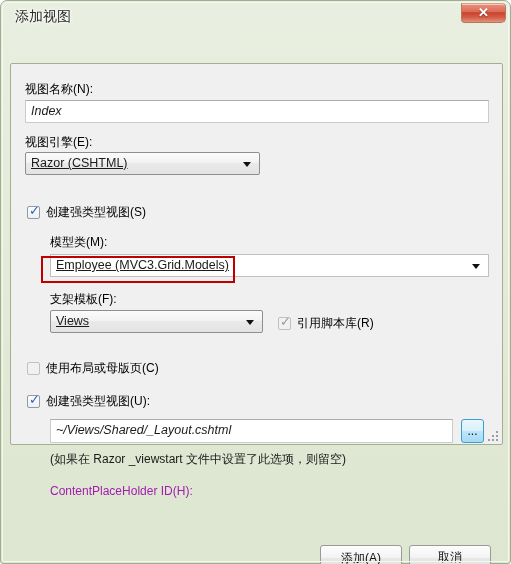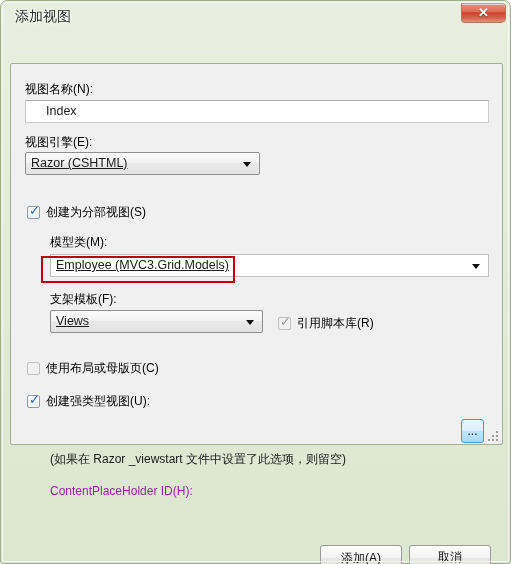--- a/index.html
+++ b/index.html
@@ -117,24 +117,25 @@
 
   
   .textbox {
     position: absolute;
     box-sizing: border-box;
     background: #ffffff;
     border: 1px solid #cccccc;
     border-top-color: #abadb3;
     font-size: 12.5px;
     color: #1b1b1b;
-    padding: 0 0 0 20px;
+    padding: 0 0 0 5px;
     line-height: 21px;
     white-space: nowrap;
     overflow: hidden;
+    font-style: italic;
   }
   .textbox.disabled {
     background: #f4f4f4;
     border-color: #d6d6d6;
     color: #8f8f8f;
   }
 
   
   .combo {
     position: absolute;
@@ -280,21 +281,21 @@
     <div class="label" style="left:14px; top:70px;">视图引擎(E):</div>
     <div class="combo" style="left:14px; top:88px; width:235px; height:23px;">
       <span class="combo-text">Razor (CSHTML)</span>
       <span class="arrow"></span>
     </div>
 
     <div class="checkrow" style="left:16px; top:140px;">
       <span class="cbox">
           <span class="tick">✓</span>
         </span>
-      <span class="ctext">创建为分部视图(S)</span>
+      <span class="ctext">创建强类型视图(S)</span>
     </div>
 
     <div class="label" style="left:39px; top:170px;">模型类(M):</div>
     <div class="combo flat" style="left:39px; top:190px; width:439px; height:23px;">
       <span class="combo-text">Employee (MVC3.Grid.Models)</span>
       <span class="arrow"></span>
     </div>
     <div id="model-highlight" style="left:30px; top:192px; width:194px; height:27px;"></div>
 
     <div class="label" style="left:39px; top:227px;">支架模板(F):</div>
@@ -315,20 +316,21 @@
       <span class="ctext">使用布局或母版页(C)</span>
     </div>
 
     <div class="checkrow" style="left:16px; top:329px;">
       <span class="cbox">
           <span class="tick">✓</span>
         </span>
       <span class="ctext">创建强类型视图(U):</span>
     </div>
 
+    <div class="textbox" style="left:39px; top:355px; width:403px; height:24px;">~/Views/Shared/_Layout.cshtml</div>
 
     <div class="button hover" style="left:450px; top:355px; width:23px; height:24px; line-height:22px;">
       <span class="btext">...</span>
     </div>
 
     <div class="hint" style="left:39px; top:387px;">(如果在 Razor _viewstart 文件中设置了此选项，则留空)</div>
 
     <div class="label disabled" style="left:39px; top:420px;">ContentPlaceHolder ID(H):</div>
 
     <div class="button" style="left:309px; top:481px; width:82px; height:26px; line-height:24px;">

